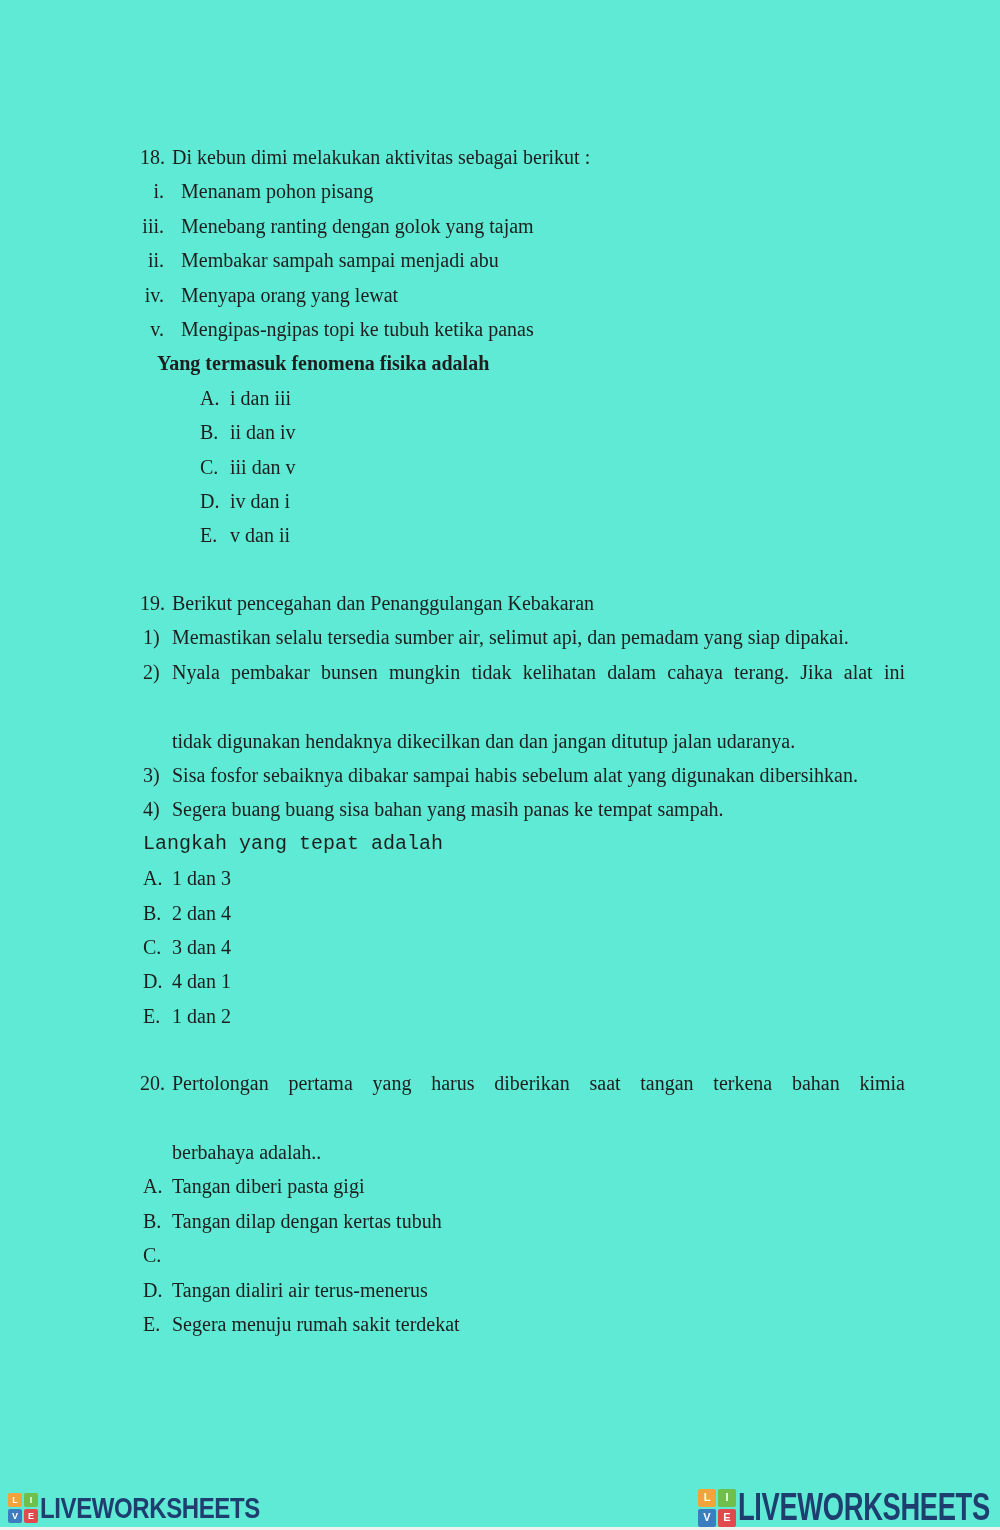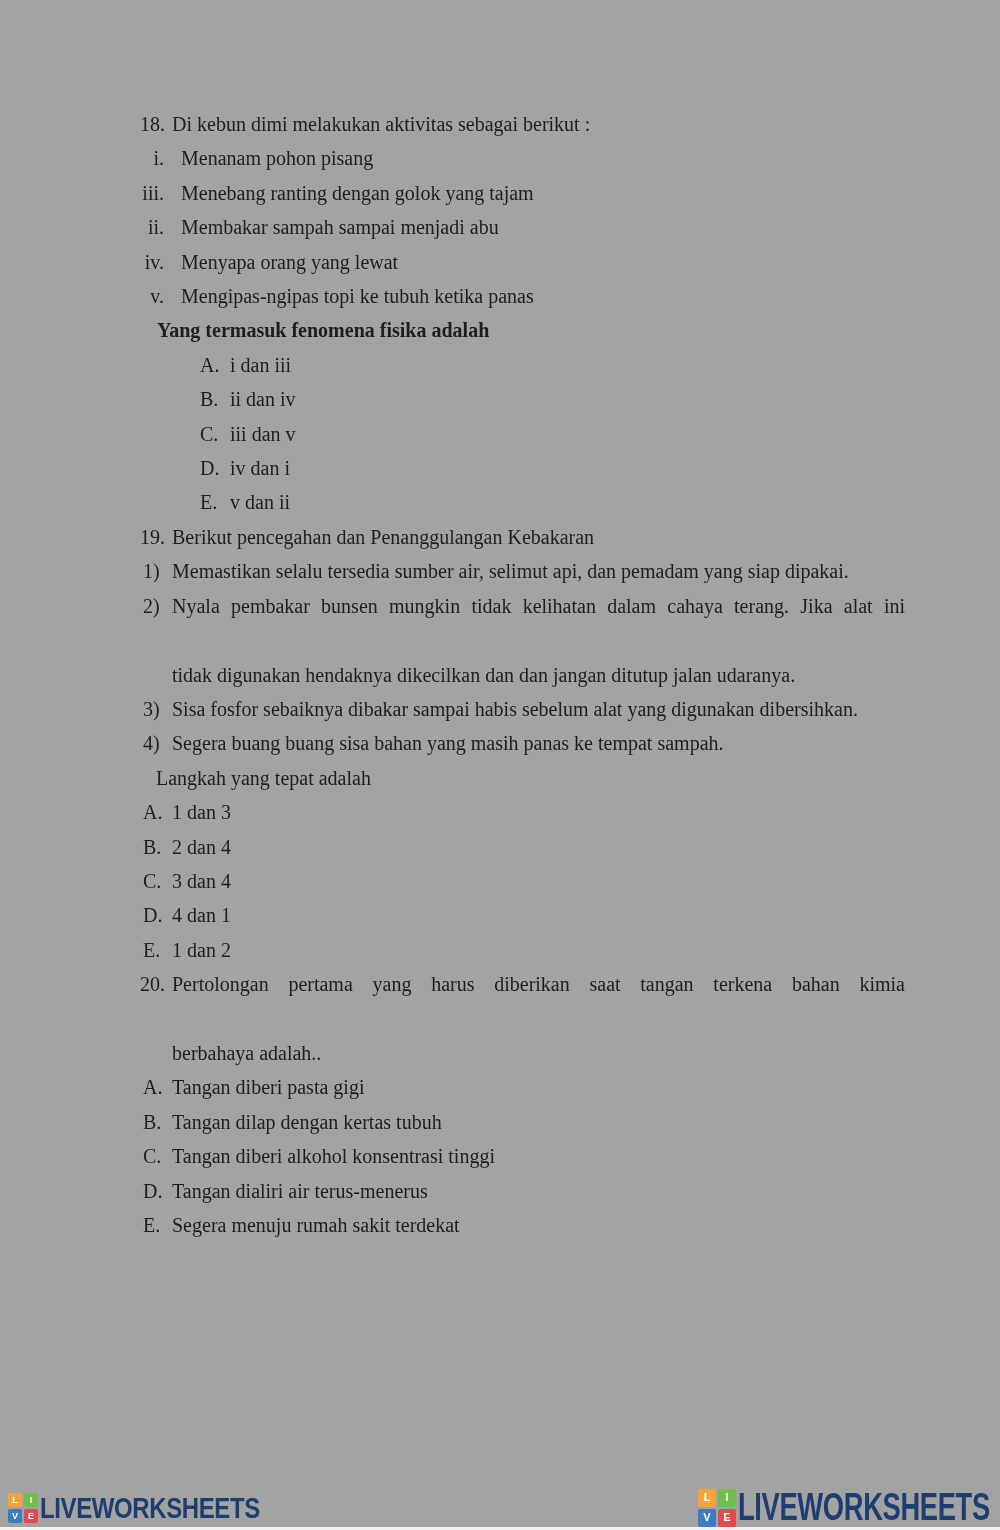--- a/index.html
+++ b/index.html
@@ -4,41 +4,41 @@
 <style>
   html,body{margin:0;padding:0;}
   body{
     width:1000px;height:1530px;
     background:#ffffff;
     font-family:"Liberation Serif","DejaVu Serif",serif;
     color:#1e1e1e;
     position:relative;
     overflow:hidden;
   }
-  .page{position:absolute;inset:0;background:#a3a3a3;}
+  .page{position:absolute;inset:0;background:#5eead4;}
 
   
   .content{
     position:absolute;left:140px;top:107px;width:765px;
     font-size:20px;line-height:34.4px;
   }
   .row{display:flex;align-items:baseline;}
   .qnum{flex:0 0 32px;}
-  .qtext{flex:1;}
+  .qtext{flex:1;margin-top:33px;}
   .nowrap{white-space:nowrap;}
 
   .roman-num{flex:0 0 24px;text-align:right;margin-right:17px;}
   .prompt-18{padding-left:17px;font-weight:bold;}
 
   .opt-a{padding-left:60px;}
   .opt-a .letter{flex:0 0 30px;}
 
   .nitem{margin-left:3px;}
   .nitem .nnum{flex:0 0 29px;}
-  .prompt-19{margin-left:16px;}
+  .prompt-19{margin-left:3px;font-family:Liberation Mono, monospace;}
 
   .opt-b{margin-left:3px;}
   .opt-b .letter{flex:0 0 29px;}
 
   .jtext{width:733px;}
   .jline{text-align:justify;}
   .jline::after{content:"";display:inline-block;width:100%;height:0;}
 
   
   .logo{position:absolute;display:flex;align-items:center;}
@@ -181,21 +181,20 @@
       <div class="row opt-b">
         <span class="letter">A.</span>
         <span class="nowrap">Tangan diberi pasta gigi</span>
       </div>
       <div class="row opt-b">
         <span class="letter">B.</span>
         <span class="nowrap">Tangan dilap dengan kertas tubuh</span>
       </div>
       <div class="row opt-b">
         <span class="letter">C.</span>
-        <span class="nowrap">Tangan diberi alkohol konsentrasi tinggi</span>
       </div>
       <div class="row opt-b">
         <span class="letter">D.</span>
         <span class="nowrap">Tangan dialiri air terus-menerus</span>
       </div>
       <div class="row opt-b">
         <span class="letter">E.</span>
         <span class="nowrap">Segera menuju rumah sakit terdekat</span>
       </div>
     </section>

